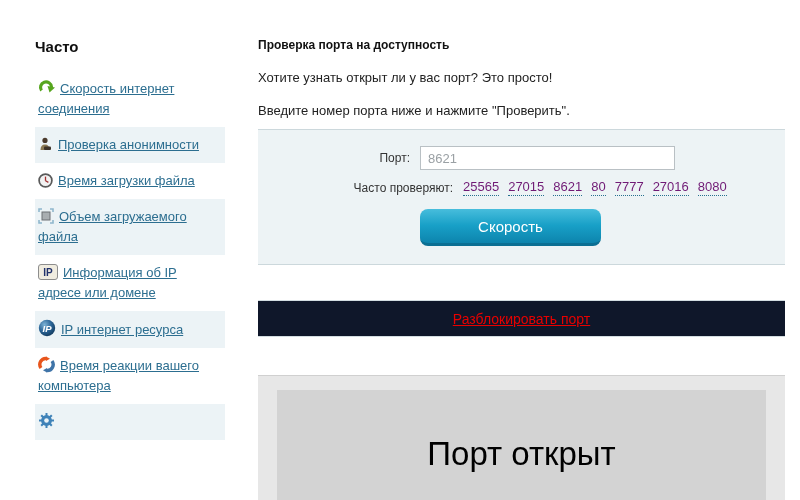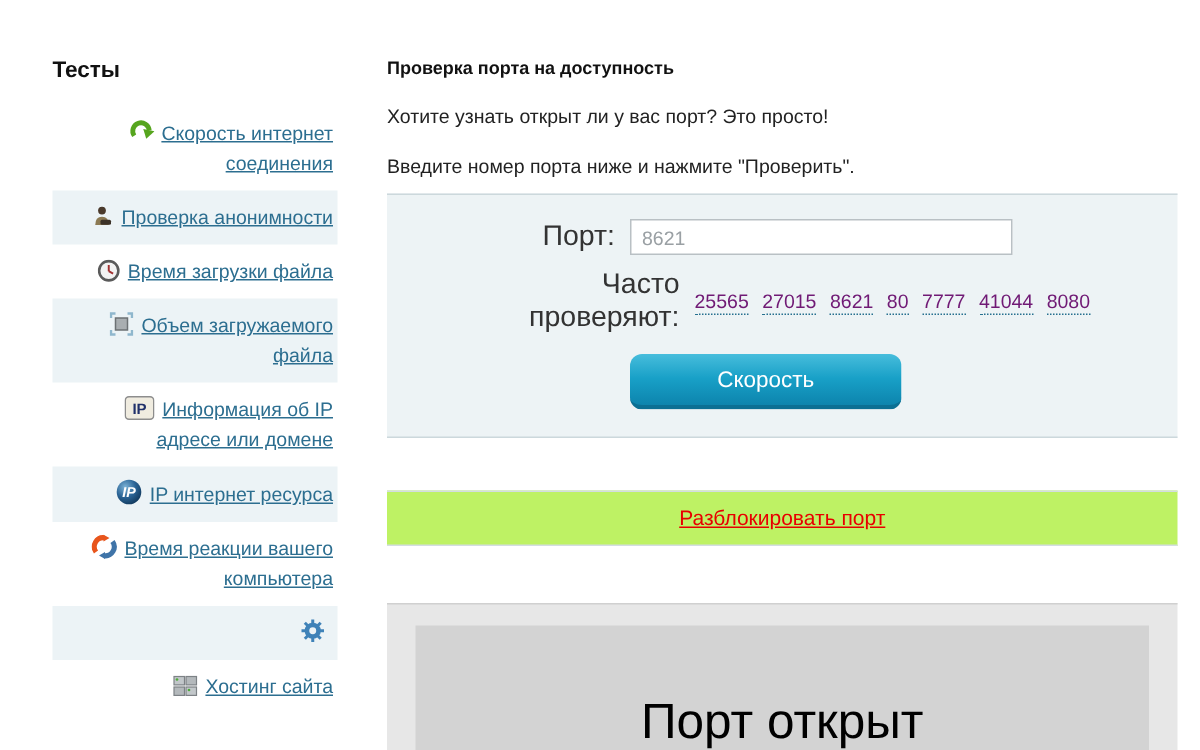--- a/index.html
+++ b/index.html
@@ -16,21 +16,21 @@
     position: absolute;
     left: 35px; top: 38px;
     width: 190px;
   }
   .sidebar h2 {
     font-size: 15px;
     font-weight: bold;
     color: #111;
     margin-bottom: 16px;
   }
-  .sidebar ul { list-style: none; text-align: right; }
+  .sidebar ul { list-style: none; }
   .s-item {
     font-size: 13px;
     line-height: 20px;
     padding: 8px 3px 8px 3px;
   }
   .s-item.hl { background: #ecf3f6; }
   .s-item a {
     color: #2c6e90;
     text-decoration: underline;
   }
@@ -62,21 +62,21 @@
     border-top: 1px solid #ccd8dc;
     border-bottom: 1px solid #ccd8dc;
     padding: 16px 0 18px 0;
   }
   .f-row { display: flex; align-items: center; }
   .f-row + .f-row { margin-top: 9px; padding-left: 43px; }
   .f-label {
     width: 152px;
     text-align: right;
     margin-right: 10px;
-    font-size: 19px;
+    font-size: 12px;
     color: #333;
     flex: none;
   }
   .port-input {
     width: 255px; height: 24px;
     border: 1px solid #b9c0c4;
     background: #fff;
     padding: 2px 7px;
     font-size: 13px;
     color: #9aa0a4;
@@ -98,21 +98,21 @@
     border-bottom: 3px solid #0b6f93;
     border-radius: 8px;
     background: linear-gradient(180deg, #47bddc 0%, #18a0c7 48%, #0d84ad 100%);
     color: #fff;
     font-size: 15px;
     font-family: "Liberation Sans", sans-serif;
     cursor: pointer;
   }
   .unblock-strip {
     margin-top: 35px;
-    background: #bef264;
+    background: #0f172a;
     border-top: 1px solid #d3dde1;
     border-bottom: 1px solid #d3dde1;
     height: 37px;
     line-height: 35px;
     text-align: center;
   }
   .unblock-strip a {
     color: #e80000;
     text-decoration: underline;
     font-size: 14px;
@@ -132,21 +132,21 @@
   }
   .result-text {
     font-size: 33px;
     color: #000000;
   }
 </style>
 </head>
 <body>
 
 <div class="sidebar">
-  <h2>Тесты</h2>
+  <h2>Часто</h2>
   <ul>
     <li class="s-item">
       <span class="icn"><svg width="17" height="17" viewBox="0 0 17 17">
             <path d="M3.5 11.5 A 5.5 5.5 0 1 1 13.5 8" fill="none" stroke="#56a51e" stroke-width="3.2"></path>
             <polygon points="9.5,7 17,8.5 11.5,13.5" fill="#56a51e"></polygon>
           </svg></span><a href="#">Скорость интернет соединения</a>
     </li>
     <li class="s-item hl">
       <span class="icn"><svg width="15" height="15" viewBox="0 0 15 15">
             <circle cx="7" cy="3.4" r="2.6" fill="#4a3a2c"></circle>
@@ -198,32 +198,20 @@
       <span class="icn"><svg width="17" height="17" viewBox="0 0 17 17">
             <g stroke="#3f82b8" stroke-width="2">
               <line x1="8.5" y1="1" x2="8.5" y2="16"></line>
               <line x1="1" y1="8.5" x2="16" y2="8.5"></line>
               <line x1="3.2" y1="3.2" x2="13.8" y2="13.8"></line>
               <line x1="13.8" y1="3.2" x2="3.2" y2="13.8"></line>
             </g>
             <circle cx="8.5" cy="8.5" r="5.4" fill="#3f82b8"></circle>
             <circle cx="8.5" cy="8.5" r="2.3" fill="#ecf3f6"></circle>
           </svg></span>
-    </li>
-    <li class="s-item">
-      <span class="icn"><svg width="17" height="15" viewBox="0 0 17 15">
-            <g stroke="#7d8286" stroke-width="0.8">
-              <rect x="1" y="1" width="7" height="5.6" fill="#c2c7ca"></rect>
-              <rect x="9" y="1" width="7" height="5.6" fill="#b4b9bc"></rect>
-              <rect x="1" y="8" width="7" height="5.6" fill="#b4b9bc"></rect>
-              <rect x="9" y="8" width="7" height="5.6" fill="#c2c7ca"></rect>
-            </g>
-            <circle cx="3" cy="3" r="0.9" fill="#4faa3c"></circle>
-            <circle cx="11" cy="10" r="0.9" fill="#4faa3c"></circle>
-          </svg></span><a href="#">Хостинг сайта</a>
     </li>
   </ul>
 </div>
 
 <div class="main">
   <h1>Проверка порта на доступность</h1>
   <p>Хотите узнать открыт ли у вас порт? Это просто!</p>
   <p>Введите номер порта ниже и нажмите "Проверить".</p>
 
   <div class="form-panel">
@@ -232,21 +220,21 @@
       <input class="port-input" type="text" value="8621" style="">
     </div>
     <div class="f-row">
       <span class="f-label">Часто проверяют:</span>
       <span class="port-links">
         <a href="#">25565</a>
         <a href="#">27015</a>
         <a href="#">8621</a>
         <a href="#">80</a>
         <a href="#">7777</a>
-        <a href="#">41044</a>
+        <a href="#">27016</a>
         <a href="#">8080</a>
       </span>
     </div>
     <button class="check-btn">Скорость</button>
   </div>
 
   <div class="unblock-strip">
     <a href="#">Разблокировать порт</a>
   </div>
 

